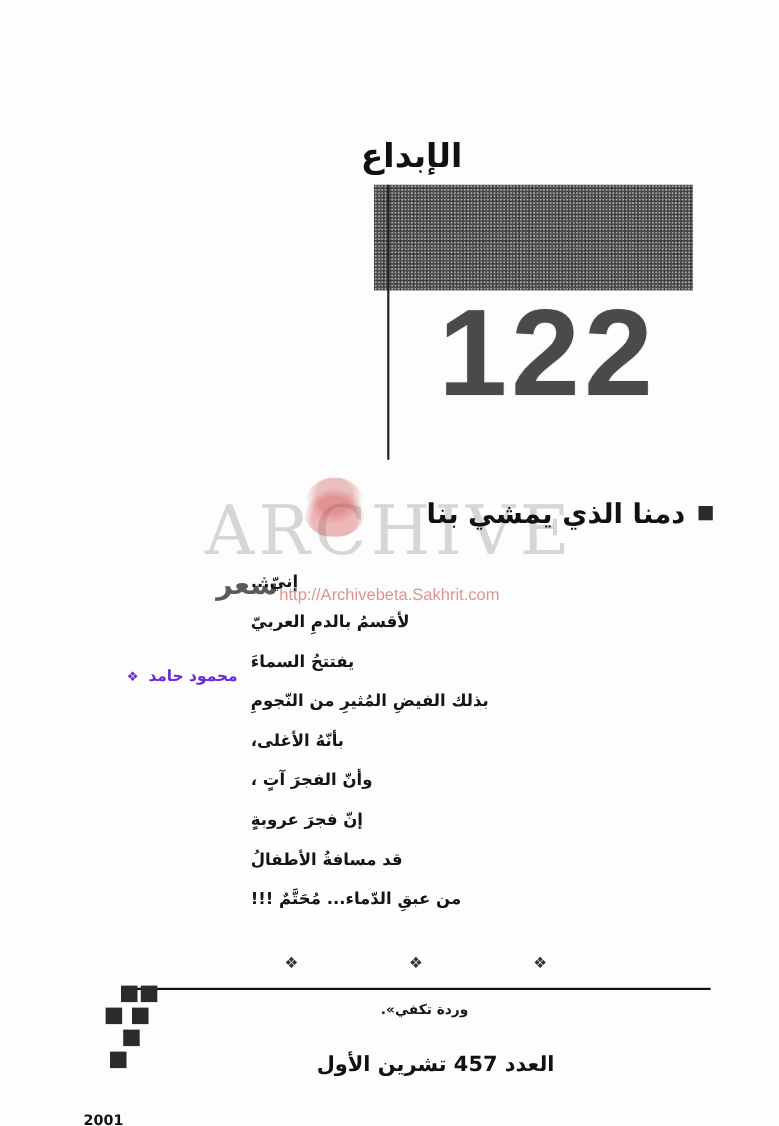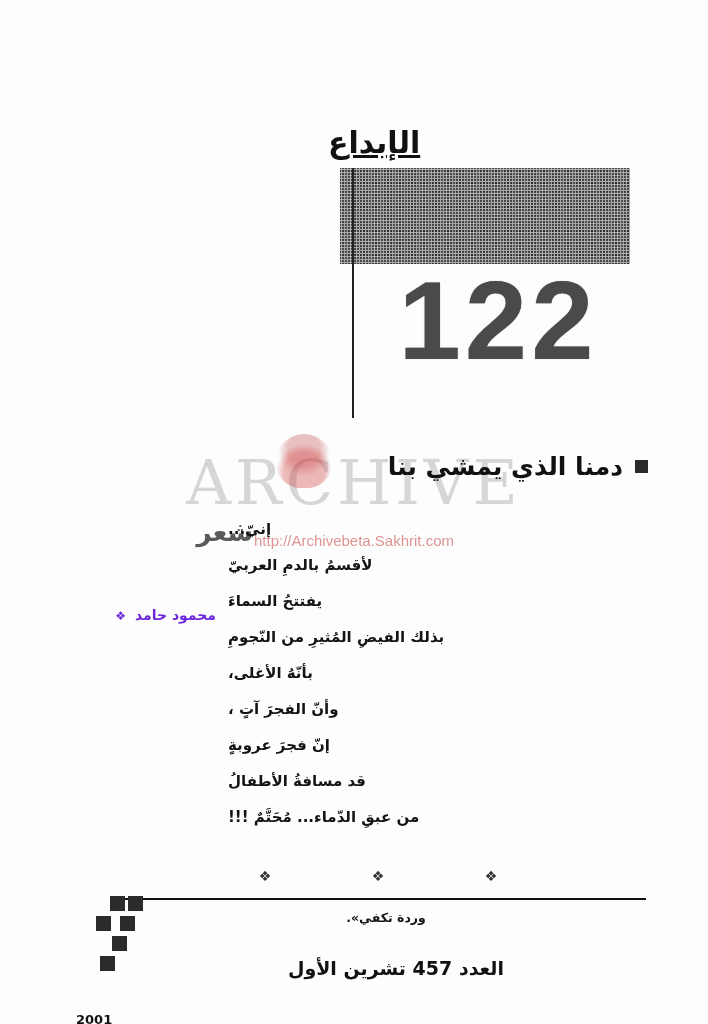--- a/index.html
+++ b/index.html
@@ -33,21 +33,20 @@
   .masthead-title {
     font-size: 30px;
     font-weight: bold;
     letter-spacing: 2px;
     color: #111;
     line-height: 1;
     direction: rtl;
     text-align: left;
     padding-left: 8px;
     font-family: "DejaVu Sans", "Liberation Sans", sans-serif;
-    text-decoration: underline;
   }
 
   .noise-block {
     position: absolute;
     top: 168px;
     right: 78px;
     width: 290px;
     height: 96px;
     background-color: #3b3b3b;
     background-image:

